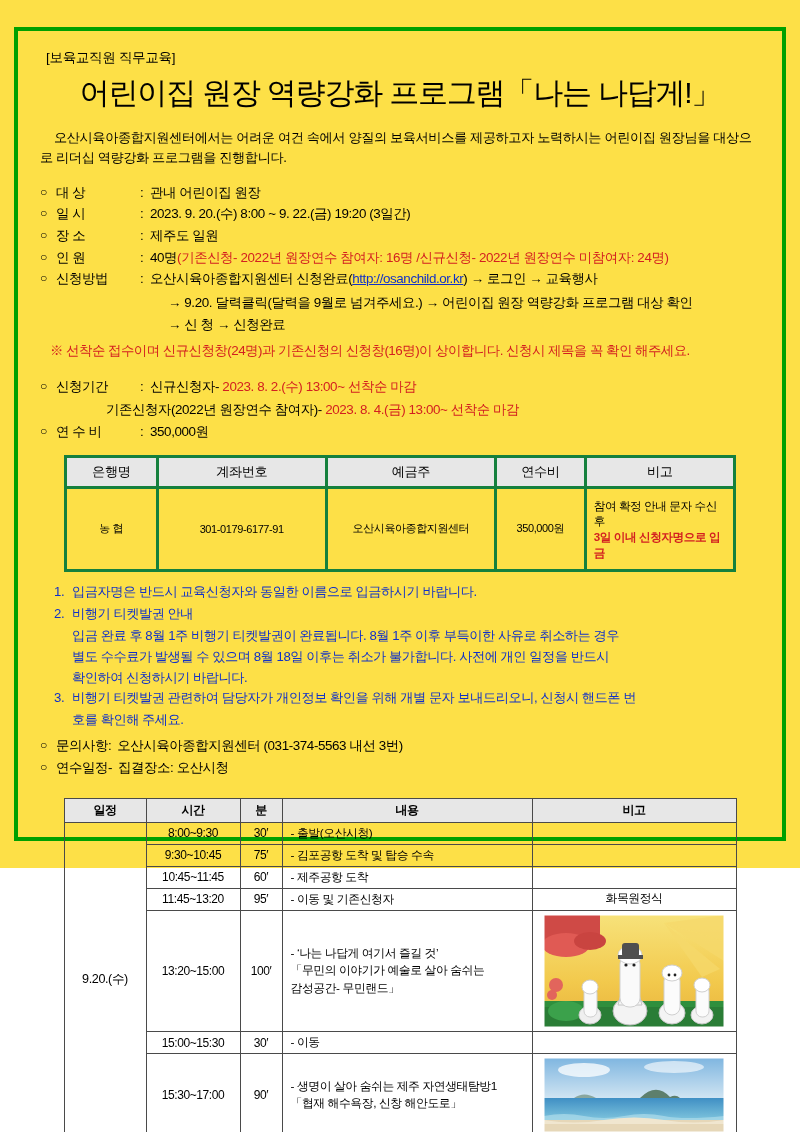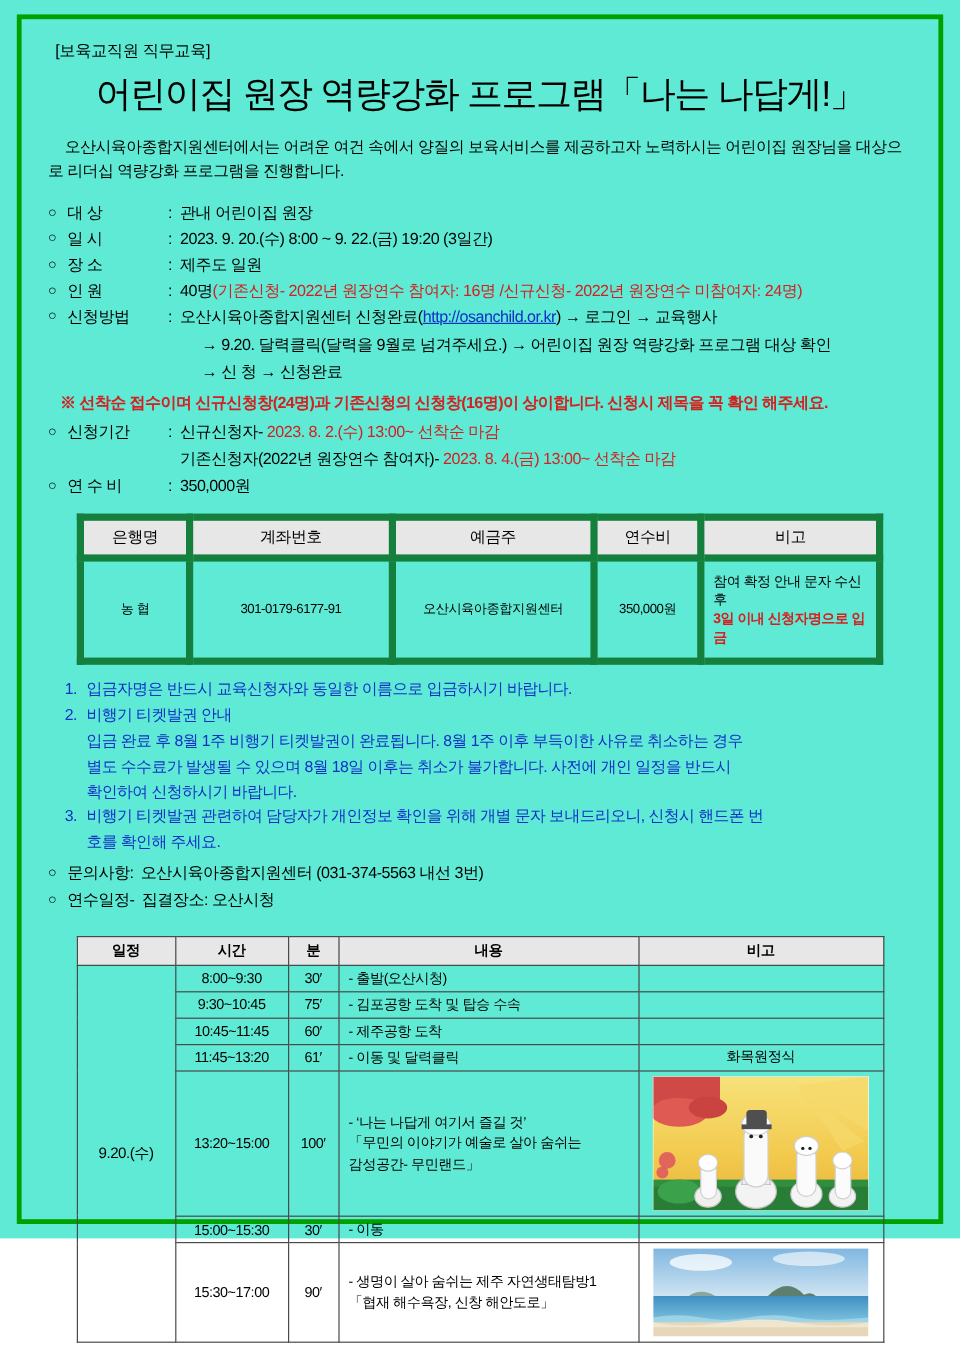--- a/index.html
+++ b/index.html
@@ -9,24 +9,24 @@
   }
   body {
     width: 800px;
     height: 1132px;
     font-family: "Liberation Sans", sans-serif;
     color: #000000;
     overflow: hidden;
   }
   .page {
     width: 800px;
-    height: 1032px;
+    height: 868px;
     box-sizing: border-box;
-    padding: 12px 14px;
-    background: #5eead4;
+    padding: 27px 14px;
+    background: #fde047;
   }
   .frame {
     box-sizing: border-box;
     width: 100%;
     height: 100%;
     border: 4px solid #00a000;
     padding: 14px 22px 10px 22px;
     position: relative;
   }
 
@@ -81,48 +81,48 @@
     flex: 1 1 auto;
   }
   .red {
     color: #d32020;
   }
   .link {
     color: #1030c8;
     text-decoration: underline;
   }
   .indent-1 {
-    margin-left: 110px;
+    margin-left: 66px;
     font-size: 13.4px;
     line-height: 1.62;
     letter-spacing: -0.4px;
   }
   .indent-2 {
     margin-left: 128px;
     font-size: 13.4px;
     line-height: 1.62;
     letter-spacing: -0.4px;
   }
   .notice {
     color: #d32020;
     font-size: 13.4px;
-    font-weight: bold;
+    font-weight: normal;
     letter-spacing: -0.5px;
-    margin: 6px 0 4px 10px;
+    margin: 6px 0 16px 10px;
   }
 
   .bank-table {
     border-collapse: collapse;
     margin: 12px auto 10px auto;
     width: 672px;
     font-size: 13.2px;
     letter-spacing: -0.4px;
   }
   .bank-table th, .bank-table td {
-    border: 6px solid #15803d;
+    border: 3px solid #15803d;
     text-align: center;
     padding: 5px 4px;
   }
   .bank-table thead th {
     background: #e7e7e7;
     font-weight: normal;
     padding: 5px 4px;
   }
   .bank-table tbody td {
     padding: 9px 4px;
@@ -373,22 +373,22 @@
           <td></td>
         </tr>
         <tr>
           <td class="time">10:45~11:45</td>
           <td class="dur">60′</td>
           <td class="content">- 제주공항 도착</td>
           <td></td>
         </tr>
         <tr>
           <td class="time">11:45~13:20</td>
-          <td class="dur">61′</td>
-          <td class="content">- 이동 및 달력클릭</td>
+          <td class="dur">95′</td>
+          <td class="content">- 이동 및 기존신청자</td>
           <td>화목원정식</td>
         </tr>
         <tr>
           <td class="time">13:20~15:00</td>
           <td class="dur">100′</td>
           <td class="content">
             <div>- ‘나는 나답게 여기서 즐길 것’</div>
             <div>「무민의 이야기가 예술로 살아 숨쉬는</div>
             <div>  감성공간- 무민랜드」</div>
           </td>

